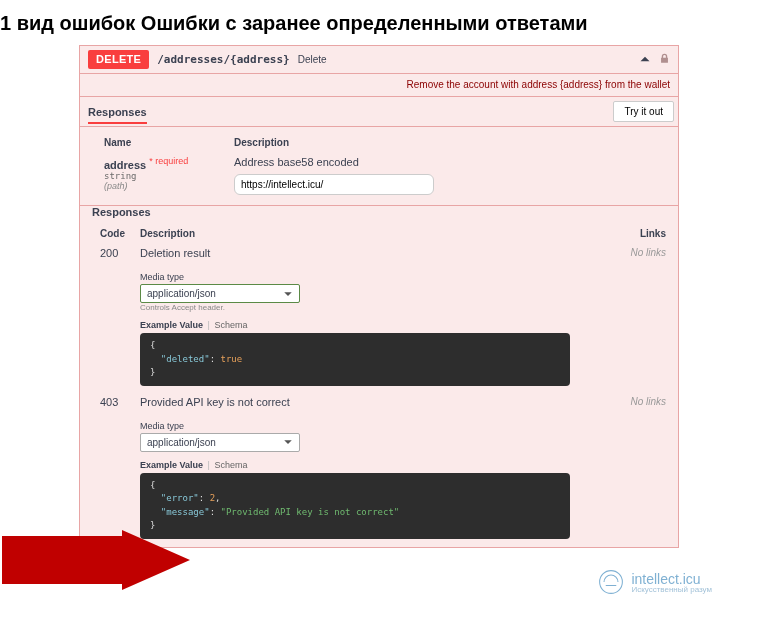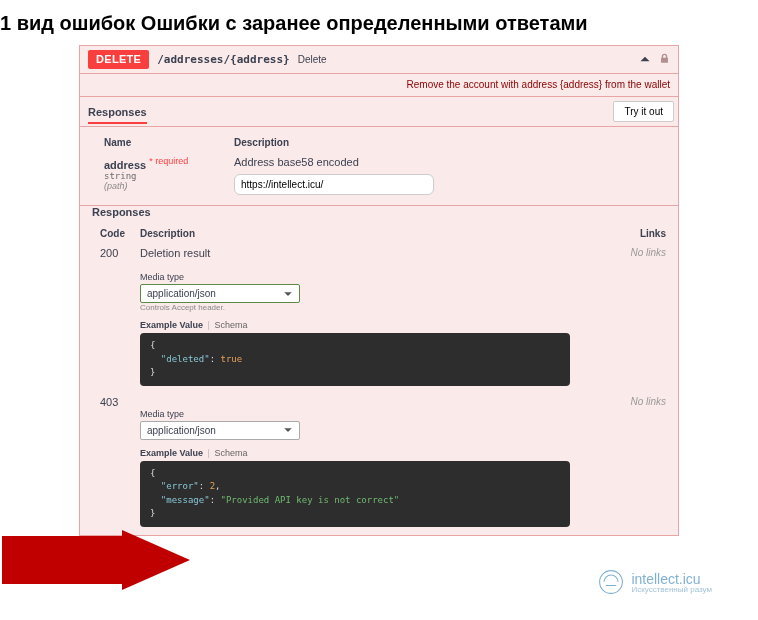--- a/index.html
+++ b/index.html
@@ -264,20 +264,21 @@
       <div class="code-block">{
   <span class="tok-key">"deleted"</span>: <span class="tok-bool">true</span>
 }</div>
     </div>
     <div class="r-links">No links</div>
   </div>
 
   <div class="resp-row">
     <div class="r-code">403</div>
     <div class="r-desc">
+      <div>Provided API key is not correct</div>
       <div class="media-label">Media type</div>
       <div class="media-select plain">
         <span class="sel-text">application/json</span>
         <svg viewBox="0 0 16 16">
             <path d="M2 5 L8 11 L14 5 Z"></path>
           </svg>
       </div>
       <div class="example-tabs">
         <span class="active">Example Value</span>
         <span class="sep">|</span>

